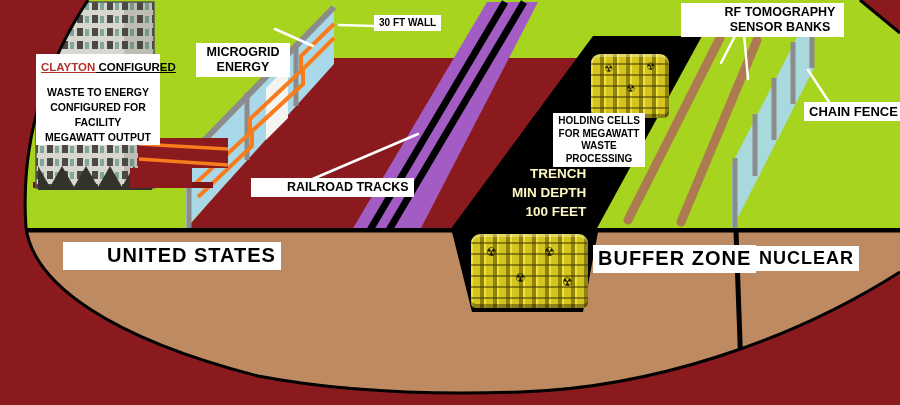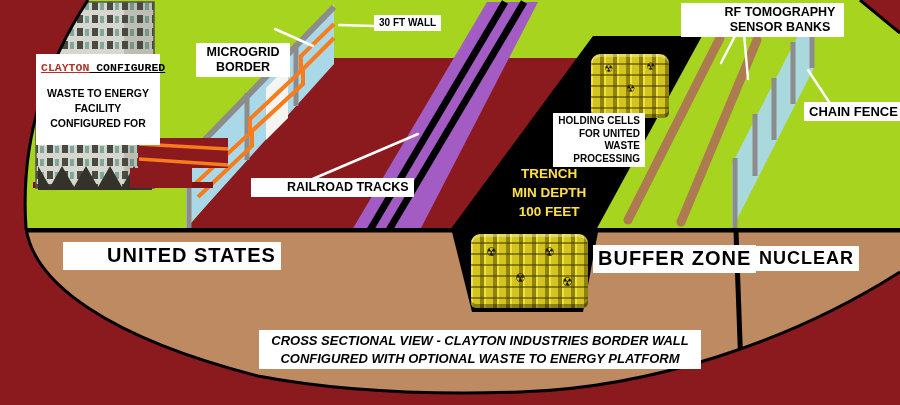--- a/index.html
+++ b/index.html
@@ -24,31 +24,31 @@
 
   
   .lbl{position:absolute;background:var(--c-label_bg,#fff);color:var(--c-label_text,#000);
        font-weight:bold;text-align:center;line-height:1.18;padding:2px 5px;white-space:nowrap;}
   .lbl span{display:block;}
   #lbl-microgrid{left:196px;top:14px;width:84px;font-size:12.5px;margin-top:29px;}
   #lbl-wall30{left:374px;top:15px;font-size:10px;}
   #lbl-rf{left:681px;top:3px;width:118px;font-size:12.5px;padding-left:40px;}
   #lbl-chain{left:804px;top:102px;font-size:13px;}
   #lbl-railroad{left:251px;top:178px;font-size:12.5px;padding-left:36px;}
-  #lbl-holding{left:553px;top:113px;width:82px;font-size:10px;text-align:right;line-height:1.25;white-space:normal;}
-  #txt-trench{position:absolute;left:512px;top:165px;color:#fde047;font-weight:bold;
-              font-size:13.5px;line-height:1.4;text-align:center;}
+  #lbl-holding{left:553px;top:113px;width:82px;font-size:10px;text-align:center;line-height:1.25;white-space:normal;}
+  #txt-trench{position:absolute;left:512px;top:165px;color:#fef9c3;font-weight:bold;
+              font-size:13.5px;line-height:1.4;text-align:right;}
   #txt-trench span{display:block;}
   #lbl-us{left:63px;top:242px;font-size:20px;letter-spacing:1px;padding-left:44px;}
   #lbl-buffer{left:593px;top:245px;font-size:20px;letter-spacing:1px;}
   #lbl-mexico{left:754px;top:246px;font-size:18px;letter-spacing:1px;}
   #lbl-caption{left:259px;top:330px;width:432px;font-size:13px;font-style:italic;line-height:1.35;}
   #lbl-facility{left:36px;top:54px;width:114px;height:84px;font-size:10.5px;line-height:1.45;padding-top:5px;}
   #lbl-facility .brand-line{margin-bottom:9px;font-size:11.5px;}
-  #lbl-facility .brand-line span{display:inline;text-decoration:underline;font-family:Liberation Mono, monospace;}
+  #lbl-facility .brand-line span{display:inline;text-decoration:underline;}
   .brand-red{color:var(--c-brand_red,#B03228);}
 
   
   .barrels{position:absolute;border-radius:9px 9px 5px 5px;
     background:
       repeating-linear-gradient(0deg, rgba(0,0,0,0) 0 9px, rgba(70,60,4,.55) 9px 11px),
       repeating-linear-gradient(90deg, #EFE23A 0 2px, var(--c-barrel_yellow,#D3C41F) 2px 9px, #8F820E 9px 13px);
     box-shadow:inset 0 -4px 0 rgba(0,0,0,.35), inset 0 3px 0 rgba(255,255,230,.35);}
   #barrels-upper{left:591px;top:54px;width:78px;height:64px;}
   #barrels-lower{left:471px;top:234px;width:117px;height:74px;}
@@ -136,49 +136,46 @@
   <span class="rad" style="left:626px;top:84px;font-size:10px;">☢</span>
   <span class="rad" style="left:646px;top:62px;font-size:10px;">☢</span>
   <span class="rad" style="left:486px;top:246px;font-size:12px;">☢</span>
   <span class="rad" style="left:515px;top:272px;font-size:12px;">☢</span>
   <span class="rad" style="left:544px;top:246px;font-size:12px;">☢</span>
   <span class="rad" style="left:562px;top:276px;font-size:12px;">☢</span>
 
   <div class="lbl" id="lbl-facility">
     <div class="brand-line"><span class="brand-red">CLAYTON</span><span> CONFIGURED</span></div>
     <span>WASTE TO ENERGY</span>
+    <span>CONFIGURED FOR</span>
     <span>FACILITY</span>
-    <span>CONFIGURED FOR</span>
+    <span>MEGAWATT OUTPUT</span>
   </div>
 
   <div class="lbl" id="lbl-microgrid">
     <span>MICROGRID</span>
-    <span>BORDER</span>
+    <span>ENERGY</span>
   </div>
   <div class="lbl" id="lbl-wall30">30 FT WALL</div>
   <div class="lbl" id="lbl-rf">
     <span>RF TOMOGRAPHY</span>
     <span>SENSOR BANKS</span>
   </div>
   <div class="lbl" id="lbl-chain">CHAIN FENCE</div>
   <div class="lbl" id="lbl-railroad">RAILROAD TRACKS</div>
   <div class="lbl" id="lbl-holding">
     <span>HOLDING CELLS</span>
-    <span>FOR UNITED</span>
+    <span>FOR MEGAWATT</span>
     <span>WASTE</span>
     <span>PROCESSING</span>
   </div>
   <div id="txt-trench">
     <span>TRENCH</span>
     <span>MIN DEPTH</span>
     <span>100 FEET</span>
   </div>
 
   <div class="lbl" id="lbl-us">UNITED STATES</div>
   <div class="lbl" id="lbl-buffer">BUFFER ZONE</div>
   <div class="lbl" id="lbl-mexico">NUCLEAR</div>
 
-  <div class="lbl" id="lbl-caption">
-    <span>CROSS SECTIONAL VIEW -  CLAYTON INDUSTRIES BORDER WALL</span>
-    <span>CONFIGURED WITH OPTIONAL WASTE TO ENERGY PLATFORM</span>
-  </div>
 
 </div>
 
 </body></html>

